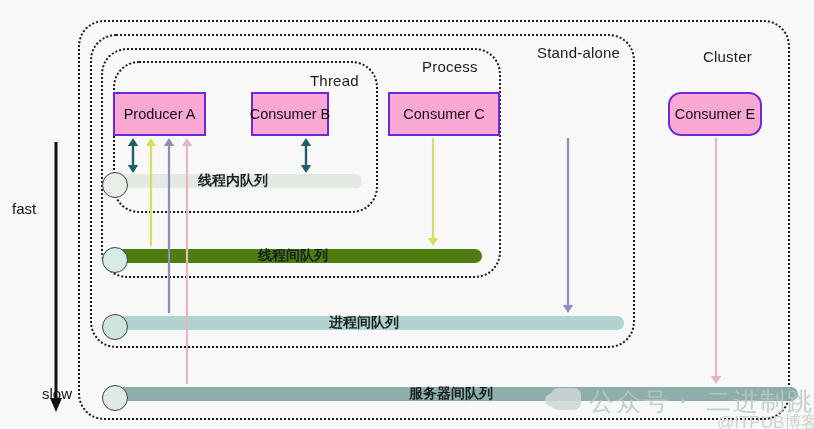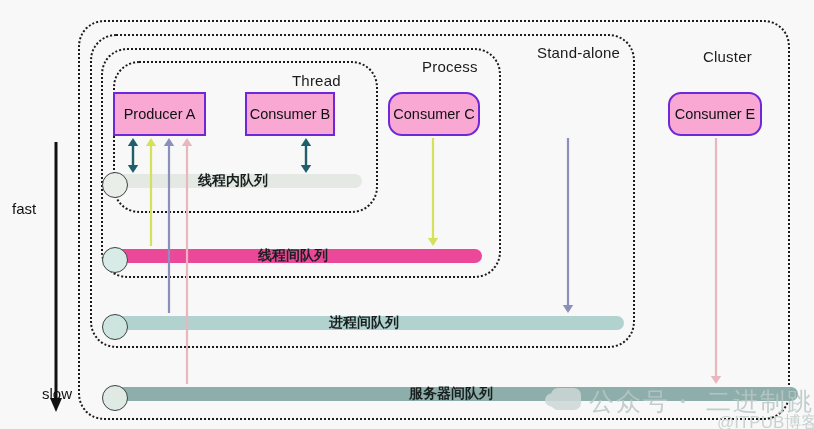--- a/index.html
+++ b/index.html
@@ -98,30 +98,30 @@
 </head>
 <body>
 
 <div id="stage">
 
   <div class="scope" id="scope-0" style="left: 113px; top: 61px; width: 265px; height: 152px;"></div>
   <div class="scope" id="scope-1" style="left: 101px; top: 48px; width: 400px; height: 230px;"></div>
   <div class="scope" id="scope-2" style="left: 90px; top: 34px; width: 545px; height: 314px;"></div>
   <div class="scope" id="scope-3" style="left: 78px; top: 20px; width: 712px; height: 400px;"></div>
 
-  <div class="scope-label" id="slab-0" style="left: 292px; top: 72px;">Thread</div>
+  <div class="scope-label" id="slab-0" style="left: 310px; top: 72px;">Thread</div>
   <div class="scope-label" id="slab-1" style="left: 422px; top: 58px;">Process</div>
   <div class="scope-label" id="slab-2" style="left: 537px; top: 44px;">Stand-alone</div>
   <div class="scope-label" id="slab-3" style="left: 703px; top: 48px;">Cluster</div>
 
   <div class="queue" id="q-0" style="left: 104px; top: 174px; width: 258px; background: rgb(228, 233, 228);">
     <span class="queue-knob" id="qk-0" style="left: -2px; top: -2px; background: rgb(233, 238, 233);"></span>
     <span class="queue-label">线程内队列</span>
   </div>
-  <div class="queue" id="q-1" style="left: 104px; top: 249px; width: 378px; background: #ec4899;">
+  <div class="queue" id="q-1" style="left: 104px; top: 249px; width: 378px; background: #4d7c0f;">
     <span class="queue-knob" id="qk-1" style="left: -2px; top: -2px; background: rgb(217, 235, 230);"></span>
     <span class="queue-label">线程间队列</span>
   </div>
   <div class="queue" id="q-2" style="left: 104px; top: 316px; width: 520px; background: rgb(178, 210, 207);">
     <span class="queue-knob" id="qk-2" style="left: -2px; top: -2px; background: rgb(205, 228, 223);"></span>
     <span class="queue-label">进程间队列</span>
   </div>
   <div class="queue" id="q-3" style="left: 104px; top: 387px; width: 694px; background: rgb(141, 174, 171);">
     <span class="queue-knob" id="qk-3" style="left: -2px; top: -2px; background: rgb(223, 234, 228);"></span>
     <span class="queue-label">服务器间队列</span>
@@ -145,22 +145,22 @@
       <line x1="568" y1="138" x2="568" y2="305" stroke="#8b8fbb" stroke-width="2.2"></line>
       <polygon points="562.8,305 573.2,305 568,313" fill="#8b8fbb"></polygon>
       <line x1="187" y1="384" x2="187" y2="145" stroke="#e8b6bd" stroke-width="2.2"></line>
       <polygon points="181.8,146 192.2,146 187,138" fill="#e8b6bd"></polygon>
       <line x1="187" y1="384" x2="716" y2="384" stroke="#e8b6bd" stroke-width="0.01"></line>
       <line x1="716" y1="138" x2="716" y2="376" stroke="#e8b6bd" stroke-width="2.2"></line>
       <polygon points="710.8,376 721.2,376 716,384" fill="#e8b6bd"></polygon>
     </svg>
 
   <div class="actor" id="a-0" style="left: 113px; top: 92px; width: 93px;">Producer A</div>
-  <div class="actor" id="a-1" style="left: 245px; top: 92px; width: 90px; text-align: right;">Consumer B</div>
-  <div class="actor" id="a-2" style="left: 388px; top: 92px; width: 92px; border-radius: 14px;">Consumer C</div>
+  <div class="actor" id="a-1" style="left: 251px; top: 92px; width: 78px; text-align: right;">Consumer B</div>
+  <div class="actor" id="a-2" style="left: 388px; top: 92px; width: 112px;">Consumer C</div>
   <div class="actor" id="a-4" style="left: 668px; top: 92px; width: 94px; border-radius: 13px;">Consumer E</div>
 
   <svg class="overlay" id="axis-svg">
       <line x1="56" y1="142" x2="56" y2="400" stroke="#111111" stroke-width="3"></line>
       <polygon points="50,398 62,398 56,412" fill="#111111"></polygon>
     </svg>
   <div class="axis-label" style="left:12px;top:160px;margin-top:40px;">fast</div>
   <div class="axis-label" style="left:18px;top:385px;margin-left:24px;">slow</div>
 
   <div class="wm-badge" style="left:551px;top:388px;"></div>

